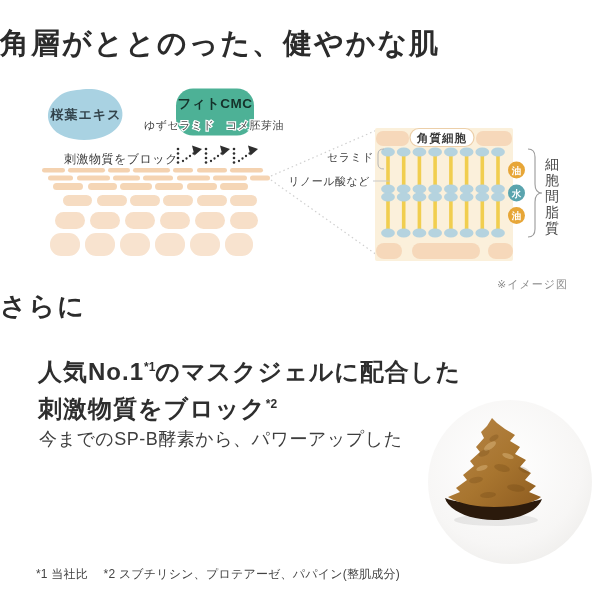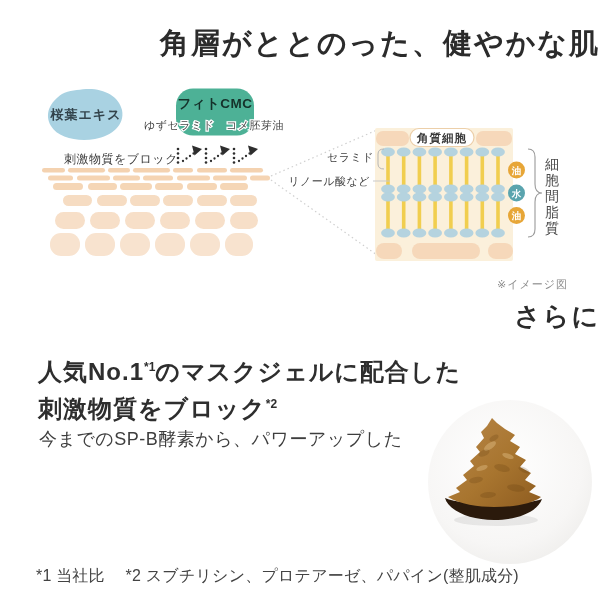--- a/index.html
+++ b/index.html
@@ -2,40 +2,40 @@
 <html><head>
 <meta charset="utf-8">
 <style>
   html,body{margin:0;padding:0;}
   body{
     width:600px;height:600px;position:relative;background:#ffffff;
     font-family:"Liberation Sans","DejaVu Sans",sans-serif;
     overflow:hidden;color:#2d2d2d;
   }
   .main-title{
-    position:absolute;top:24px;left:0;width:600px;text-align:right;
+    position:absolute;top:24px;left:0;width:600px;text-align:left;
     font-size:29px;font-weight:bold;letter-spacing:2px;color:#2b2b2b;
   }
   .diagram-svg{position:absolute;top:85px;left:0;}
   .sarani{
-    position:absolute;top:299px;left:0;width:600px;text-align:right;
+    position:absolute;top:289px;left:0;width:600px;text-align:left;
     font-size:26px;font-weight:bold;letter-spacing:2px;color:#2b2b2b;
   }
   .headline{
     position:absolute;left:38px;top:351px;
     font-size:24px;font-weight:bold;line-height:33px;letter-spacing:1px;color:#2e2e2e;
   }
   .headline sup{font-size:12px;font-weight:bold;vertical-align:super;letter-spacing:0;}
   .body-text{
     position:absolute;left:39px;top:425px;
     font-size:18px;line-height:28.5px;letter-spacing:0.5px;color:#3e3e3e;
   }
   .footnote{
     position:absolute;left:36px;top:566px;
-    font-size:16px;color:#434343;letter-spacing:0.2px;
+    font-size:12px;color:#434343;letter-spacing:0.2px;
   }
   .photo-svg{position:absolute;left:424px;top:398px;}
 
   
   text{font-family:"Liberation Sans","DejaVu Sans",sans-serif;}
   .t-blob-blue{font-size:13px;font-weight:bold;fill:#32434b;letter-spacing:1px;}
   .t-blob-green{font-size:13.5px;font-weight:bold;fill:#15312a;letter-spacing:0.5px;}
   .t-blob-sub{font-size:11px;fill:#474747;letter-spacing:0.5px;stroke:#ffffff;stroke-width:2.5px;paint-order:stroke;}
   .t-block{font-size:12px;fill:#3a3a3a;letter-spacing:0.5px;}
   .t-pill{font-size:11.5px;font-weight:bold;fill:#3a3a3a;letter-spacing:1px;}

